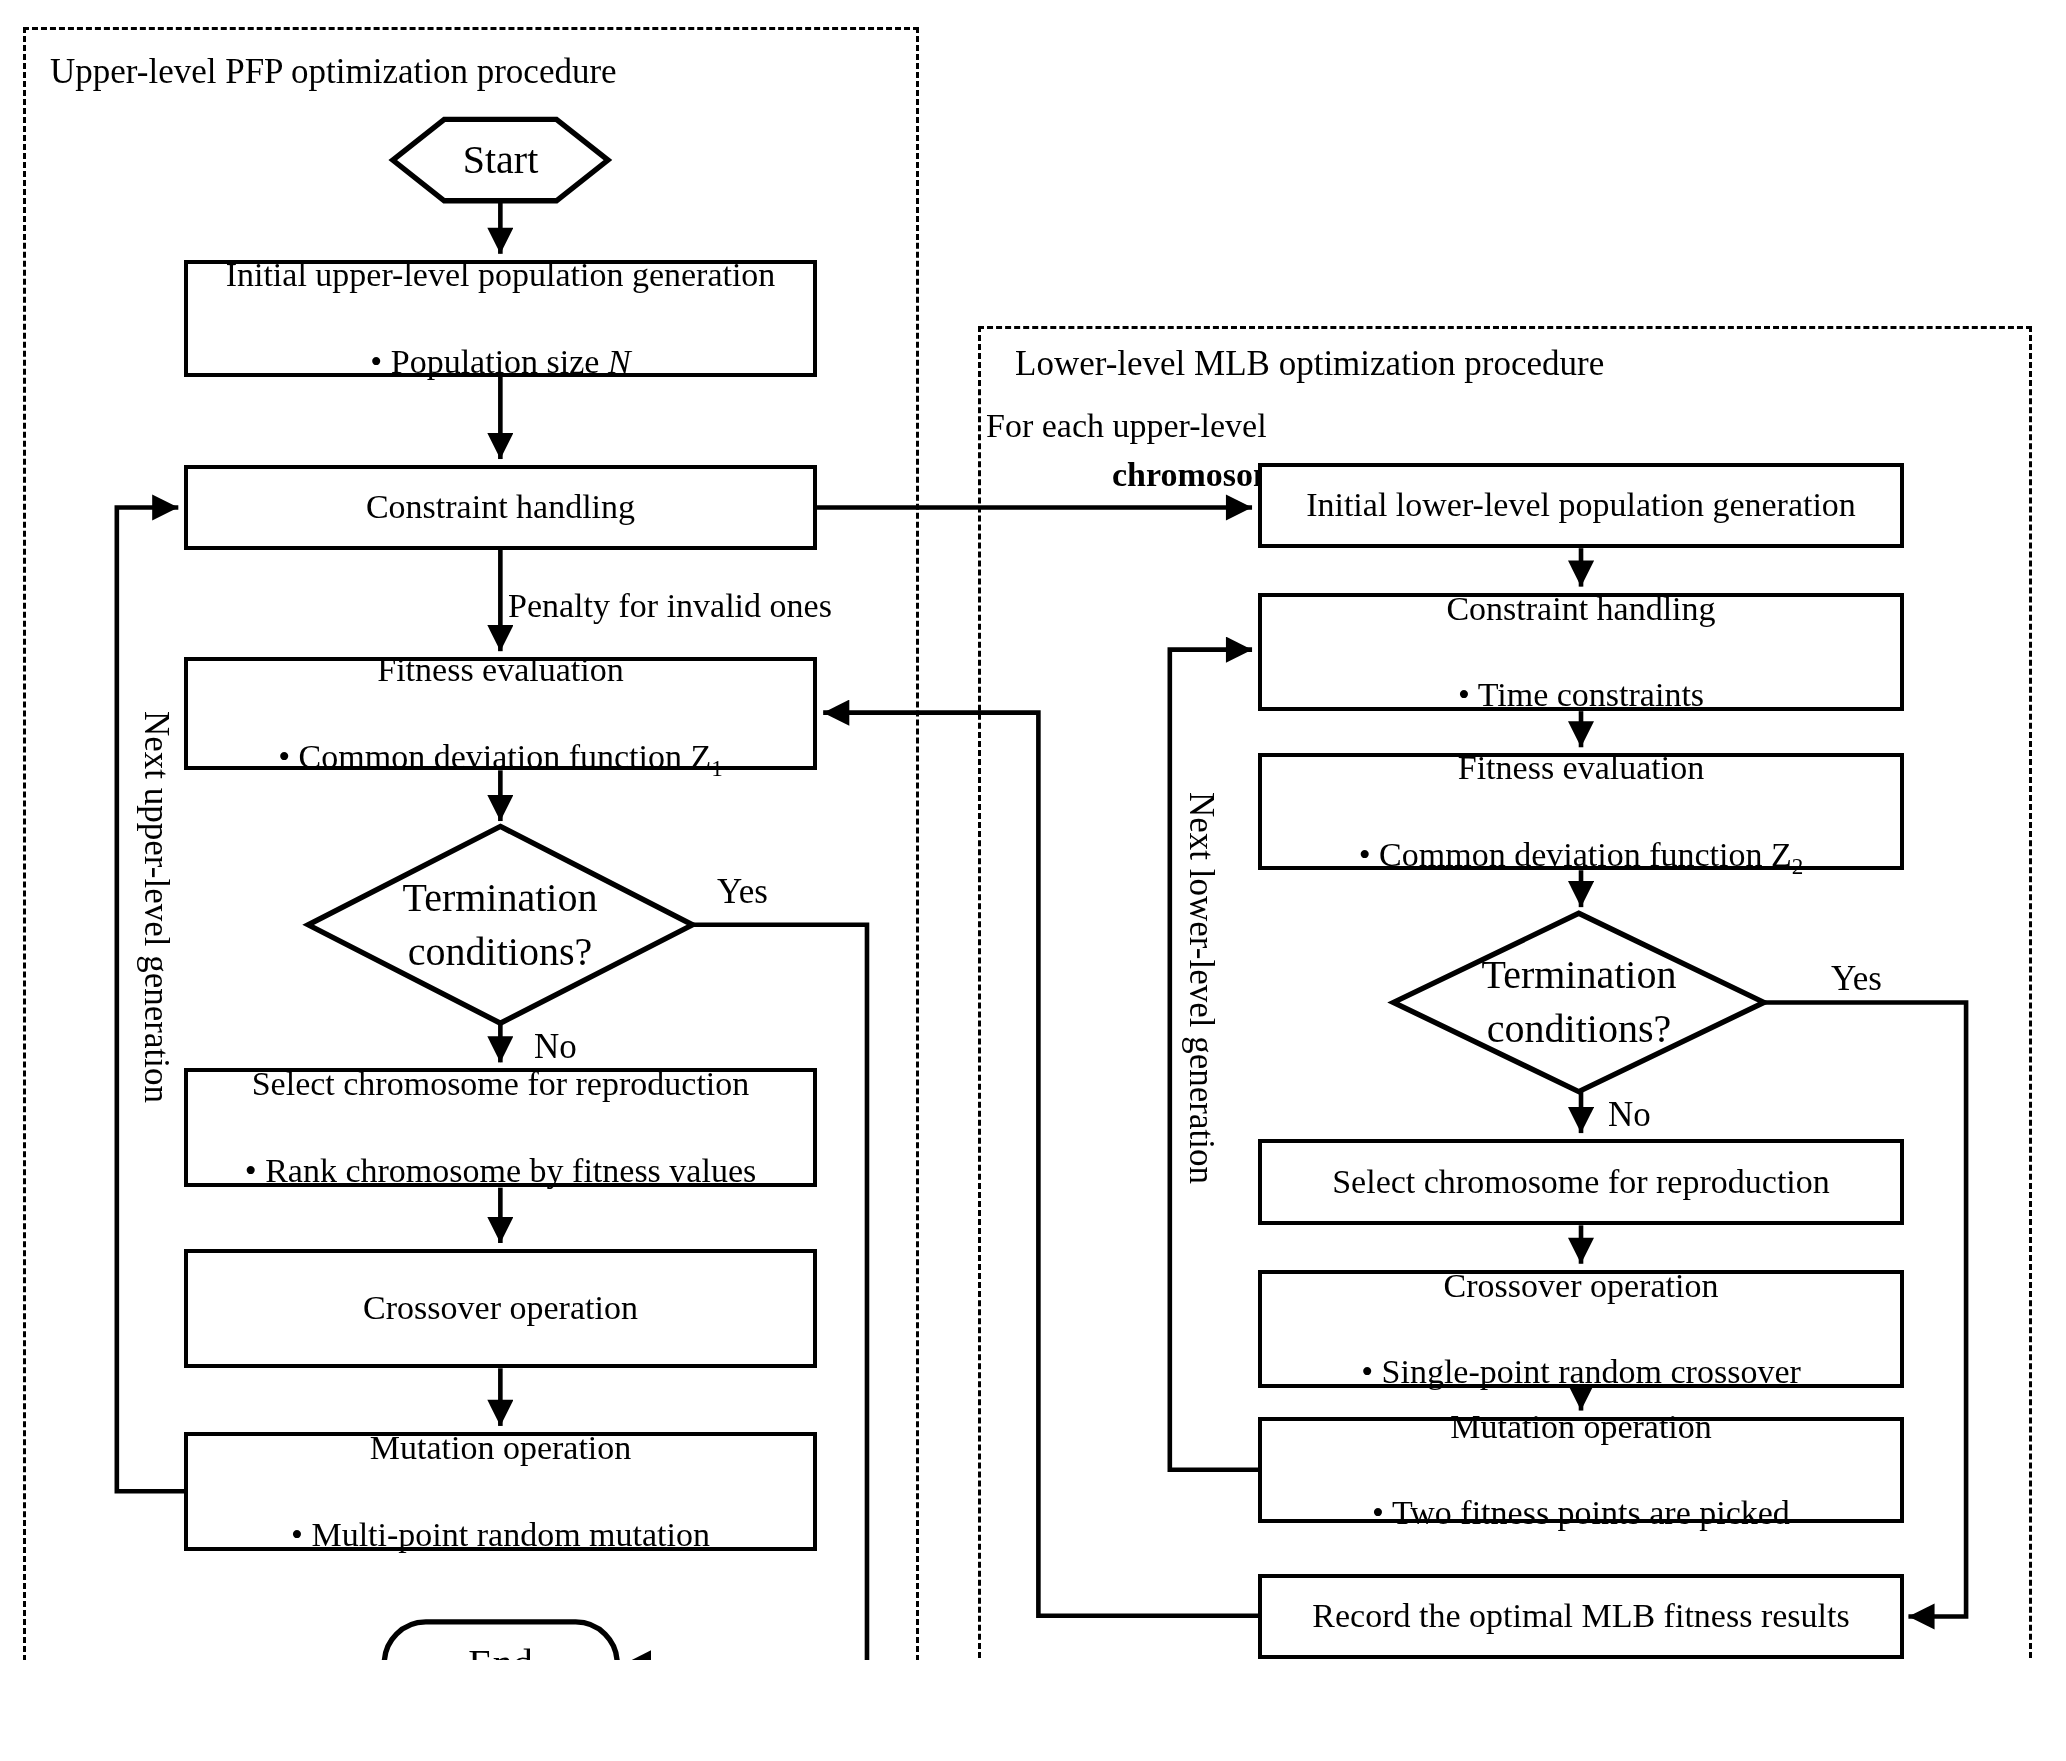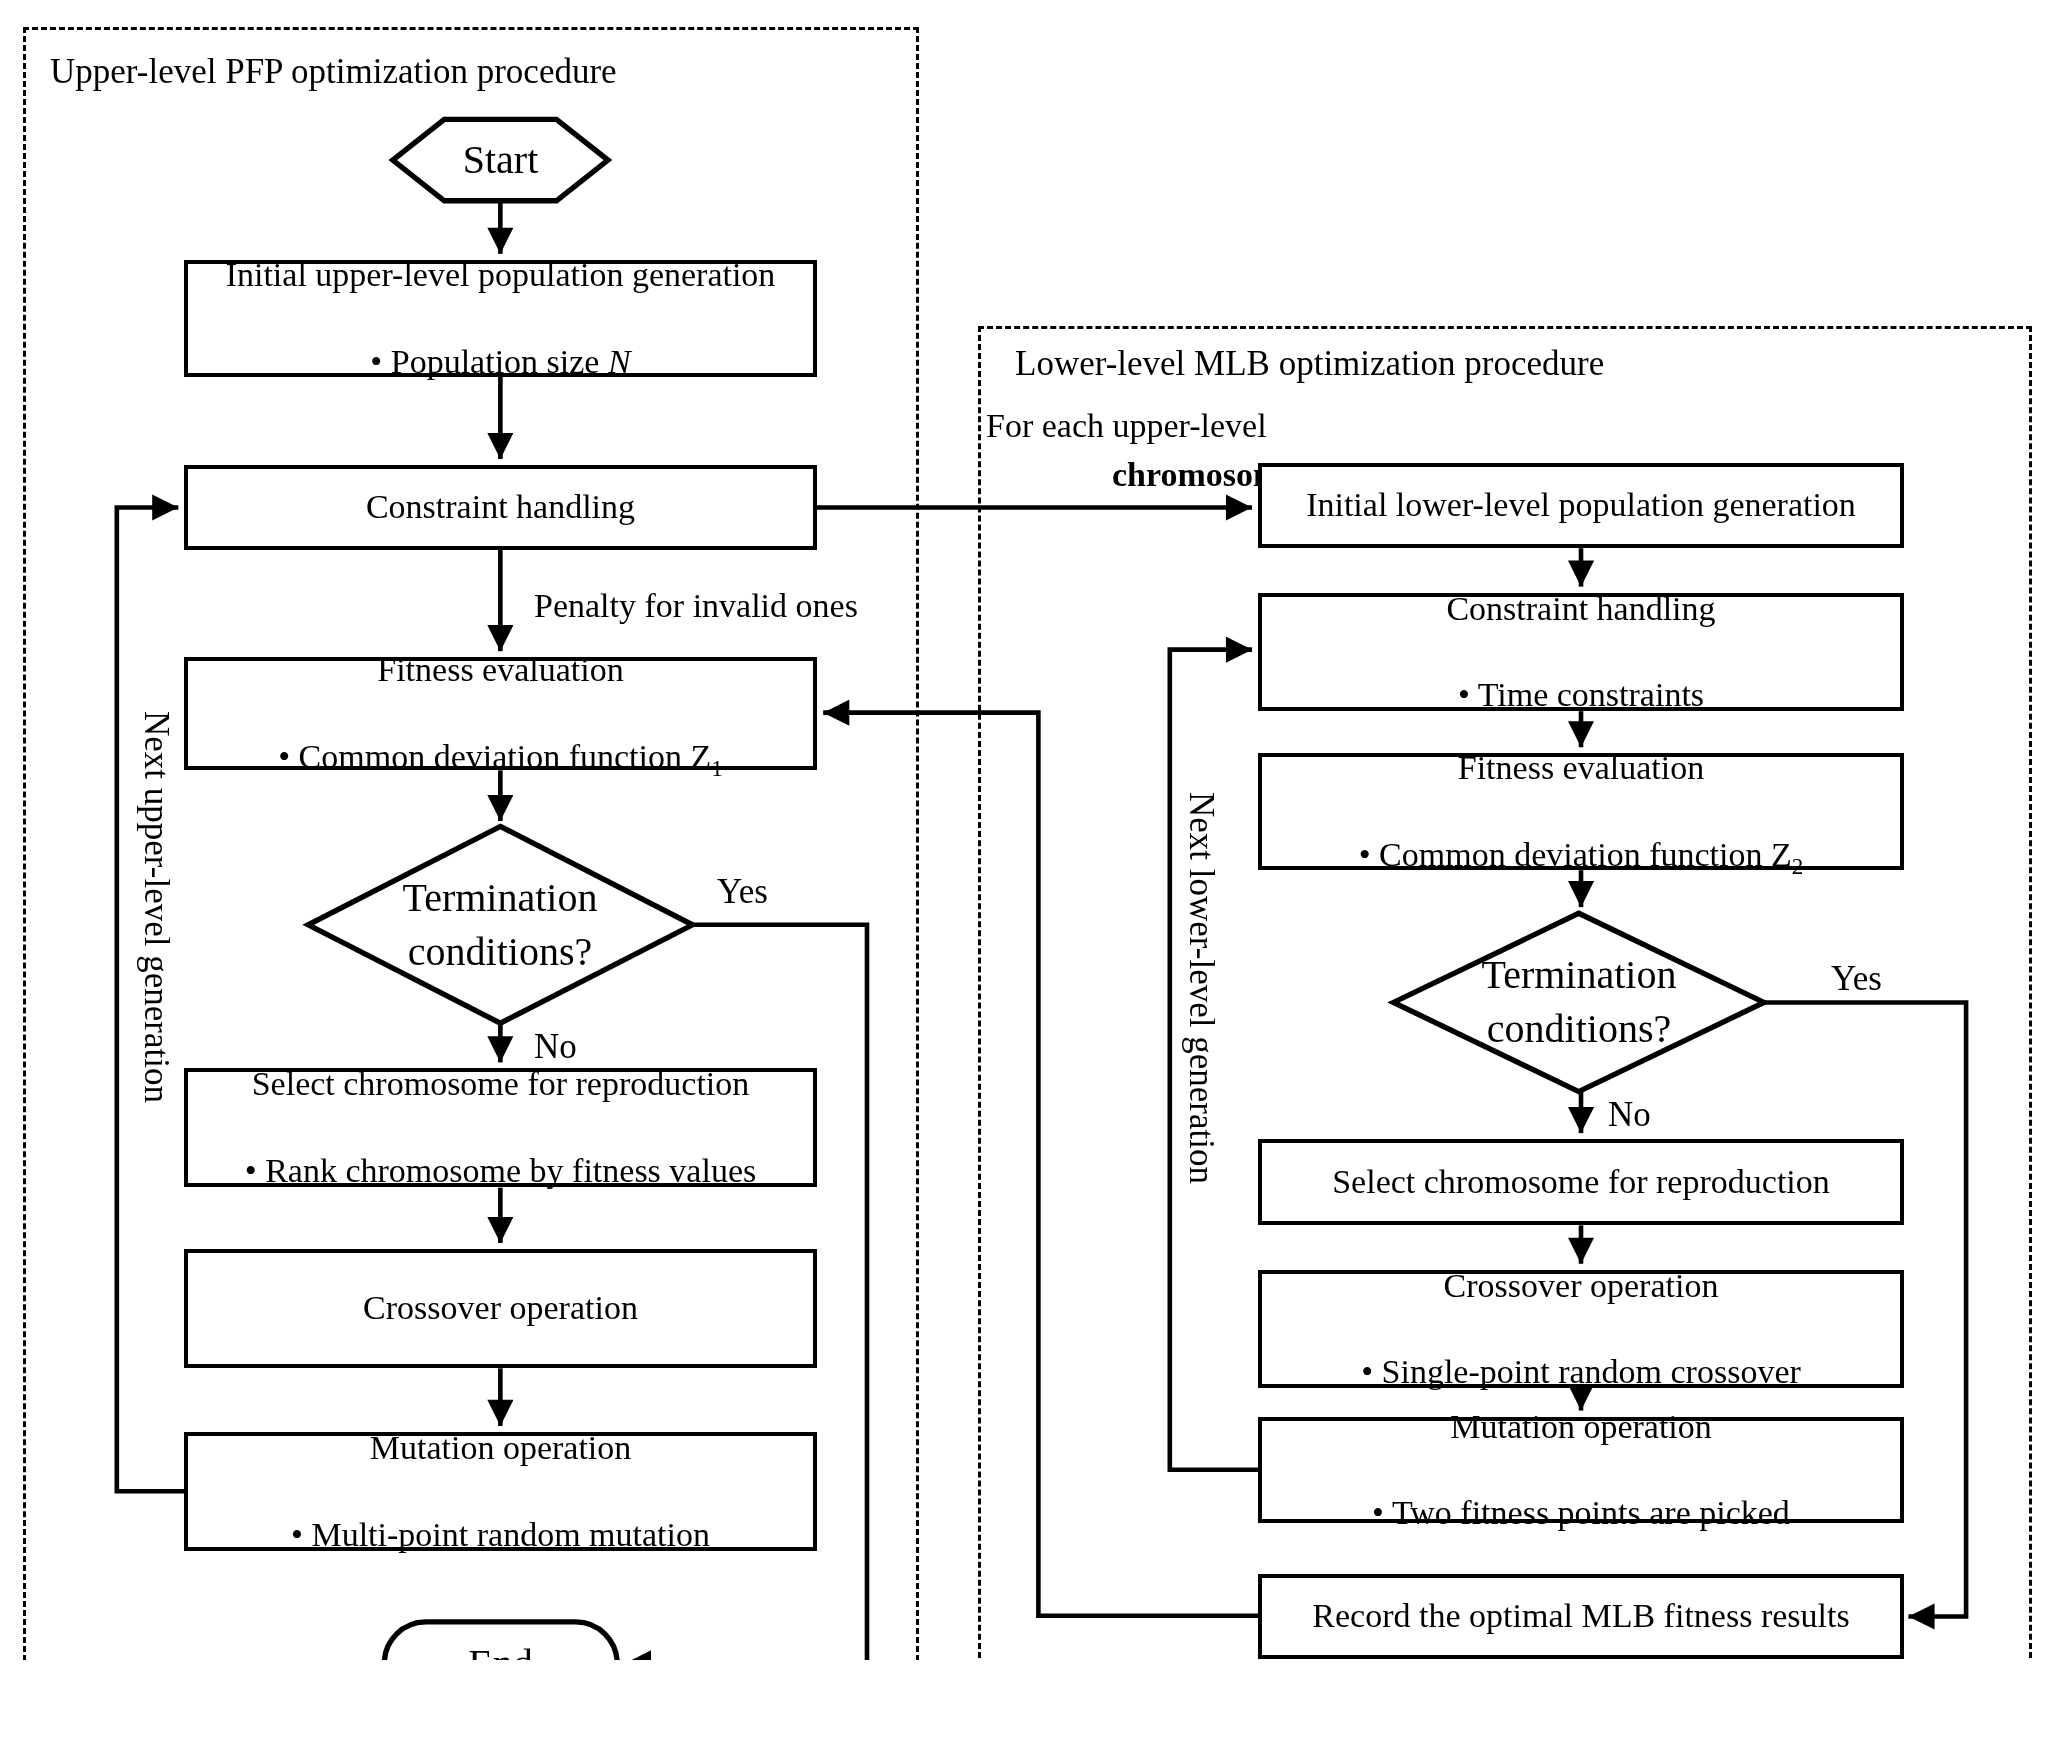--- a/index.html
+++ b/index.html
@@ -80,21 +80,21 @@
 
   <div class="node" style="left:184px;top:260px;width:633px;height:117px;">
     <div>Initial upper-level population generation</div>
     <div><span>• Population size </span><span class="var">N</span></div>
   </div>
 
   <div class="node" style="left:184px;top:465px;width:633px;height:85px;">
     <div>Constraint handling</div>
   </div>
 
-  <div class="lbl" style="left:534px;top:586px;">Penalty for invalid ones</div>
+  <div class="lbl" style="left:508px;top:586px;">Penalty for invalid ones</div>
 
   <div class="node" style="left:184px;top:657px;width:633px;height:113px;">
     <div>Fitness evaluation</div>
     <div><span>• Common deviation function </span><span>Z</span><sub>1</sub></div>
   </div>
 
   <div class="shape-lbl" style="left:308px;top:826px;width:384px;height:197px;">
     <div>Termination</div>
     <div>conditions?</div>
   </div>

